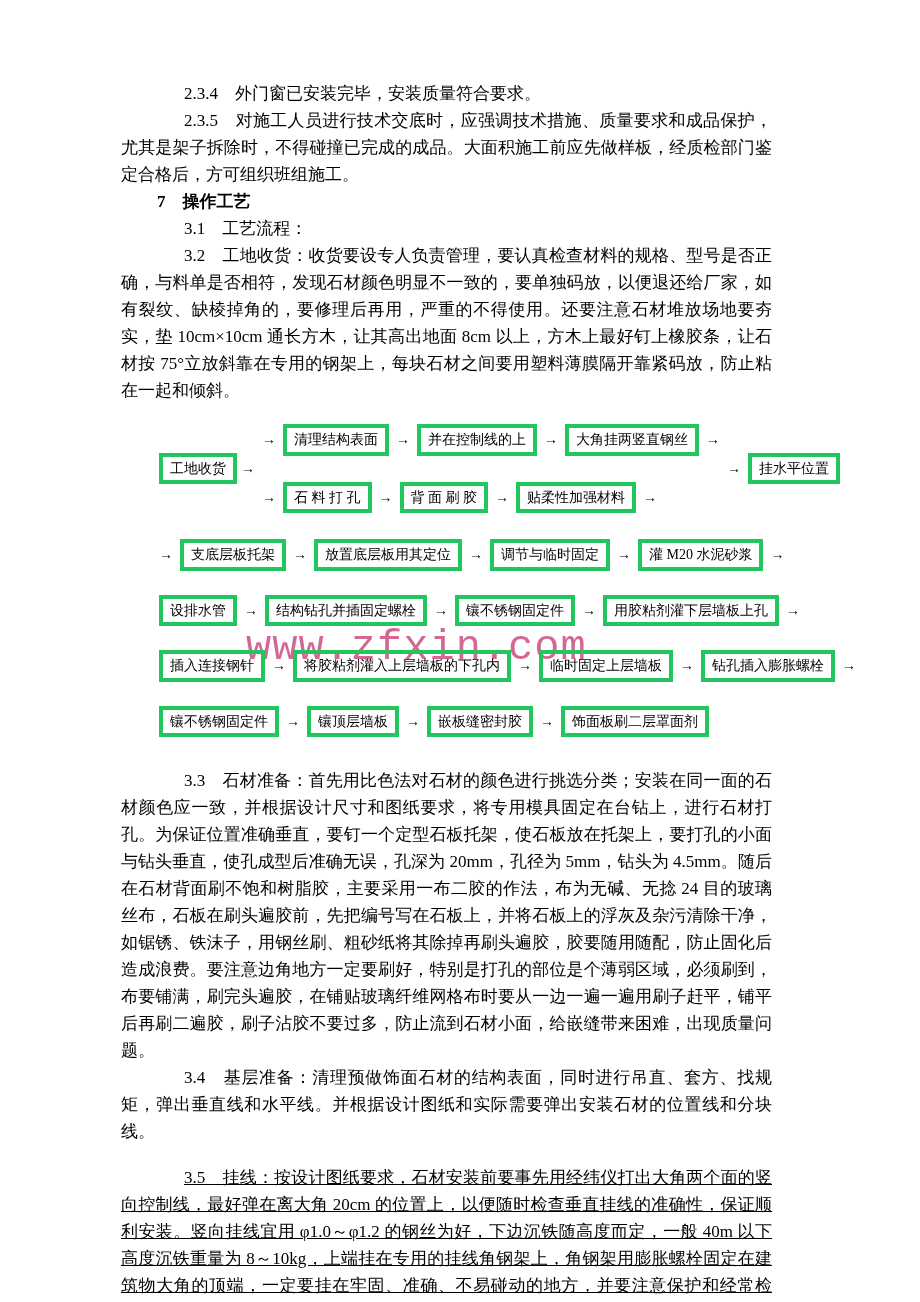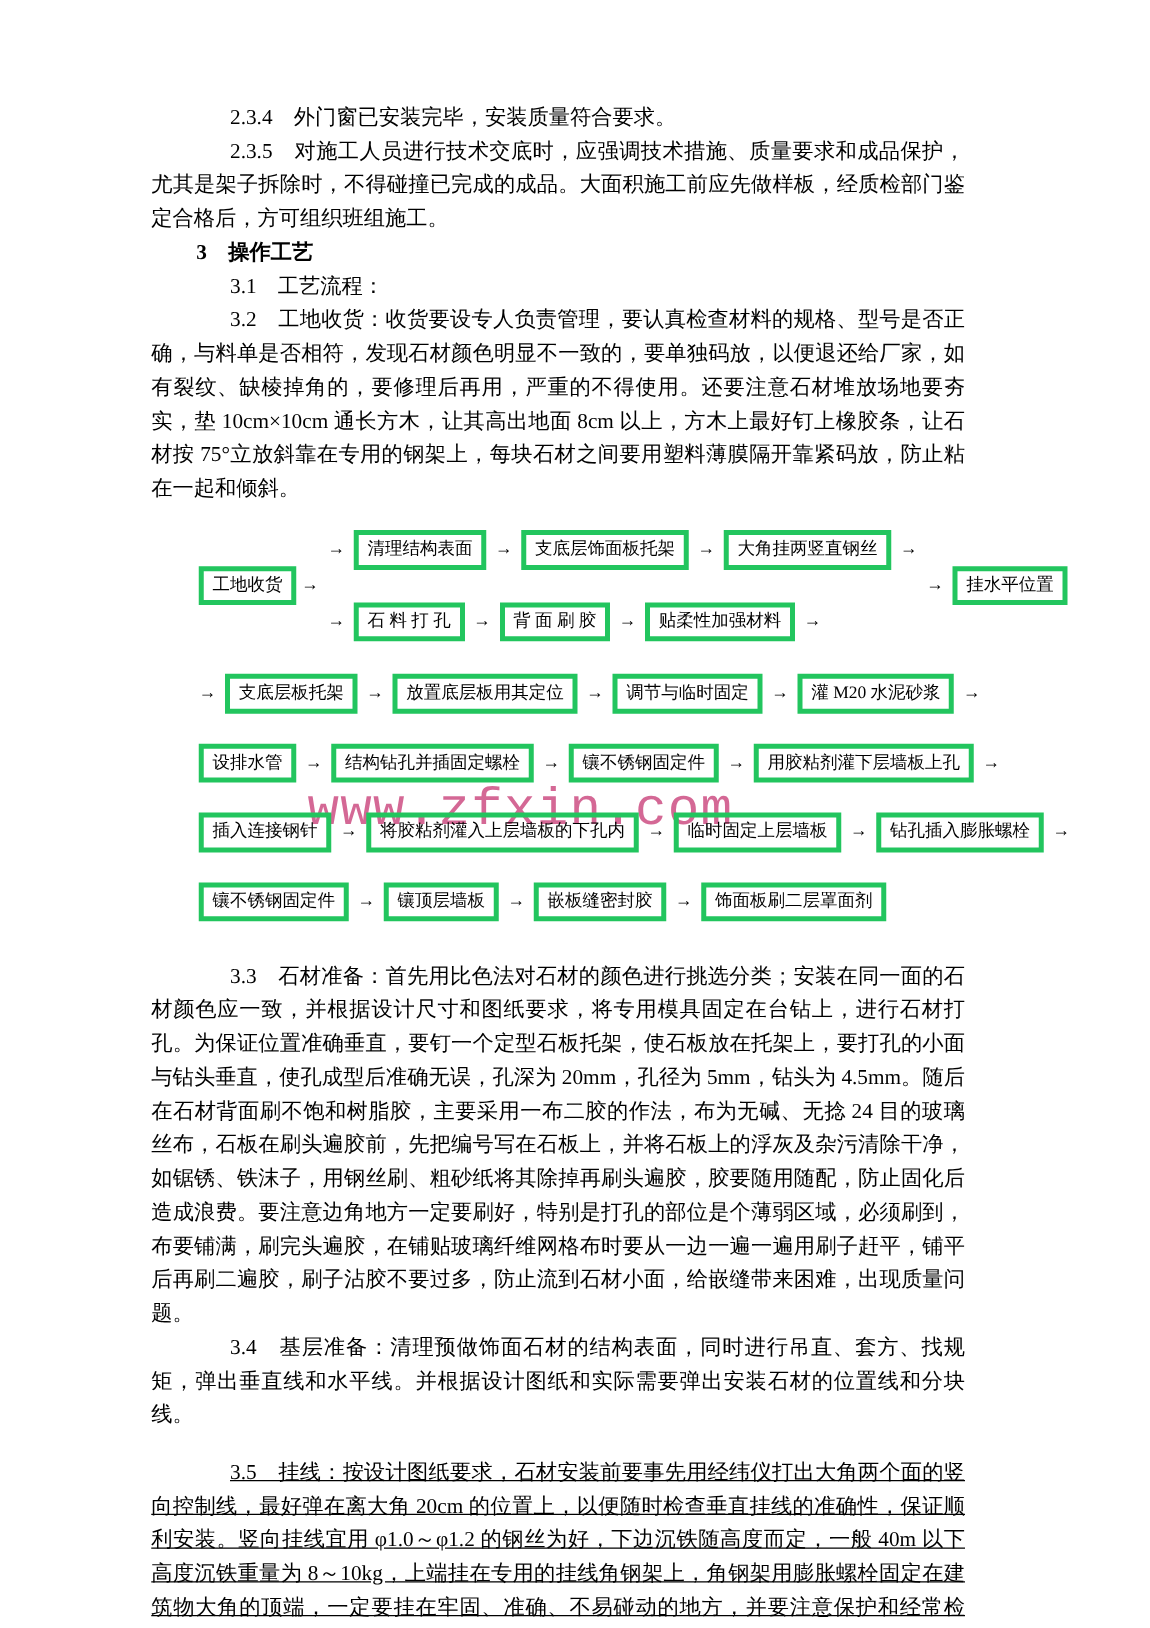--- a/index.html
+++ b/index.html
@@ -40,39 +40,39 @@
     color:#be185d; opacity:0.65; white-space:nowrap; pointer-events:none;
   }
 </style>
 </head>
 <body>
 
 <div class="page">
 
   <p class="para">2.3.4　外门窗已安装完毕，安装质量符合要求。</p>
   <p class="para">2.3.5　对施工人员进行技术交底时，应强调技术措施、质量要求和成品保护，尤其是架子拆除时，不得碰撞已完成的成品。大面积施工前应先做样板，经质检部门鉴定合格后，方可组织班组施工。</p>
-  <p class="para heading">3　操作工艺</p>
+  <p class="para heading">7　操作工艺</p>
   <p class="para">3.1　工艺流程：</p>
   <p class="para">3.2　工地收货：收货要设专人负责管理，要认真检查材料的规格、型号是否正确，与料单是否相符，发现石材颜色明显不一致的，要单独码放，以便退还给厂家，如有裂纹、缺棱掉角的，要修理后再用，严重的不得使用。还要注意石材堆放场地要夯实，垫 10cm×10cm 通长方木，让其高出地面 8cm 以上，方木上最好钉上橡胶条，让石材按 75°立放斜靠在专用的钢架上，每块石材之间要用塑料薄膜隔开靠紧码放，防止粘在一起和倾斜。</p>
 
   <div class="flowchart">
 
     <div class="watermark">www.zfxin.com</div>
 
     <div class="flow-top">
       <div class="flow-start-col">
         <span class="fbox">工地收货</span>
         <span class="arrow">→</span>
       </div>
       <div class="flow-mid-col">
         <div class="frow">
           <span class="arrow">→</span>
           <span class="fbox">清理结构表面</span>
           <span class="arrow">→</span>
-          <span class="fbox">支底层饰面板托架</span>
+          <span class="fbox">并在控制线的上</span>
           <span class="arrow">→</span>
           <span class="fbox">大角挂两竖直钢丝</span>
           <span class="arrow">→</span>
         </div>
         <div class="frow">
           <span class="arrow">→</span>
           <span class="fbox">石 料 打 孔</span>
           <span class="arrow">→</span>
           <span class="fbox">背 面 刷 胶</span>
           <span class="arrow">→</span>

